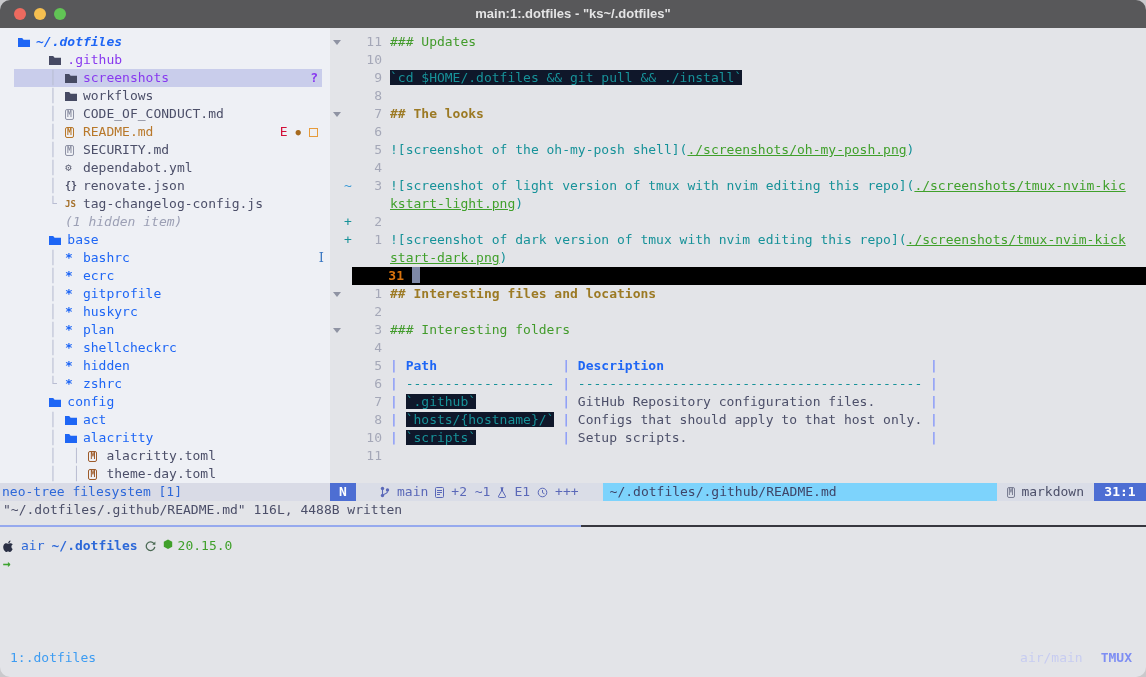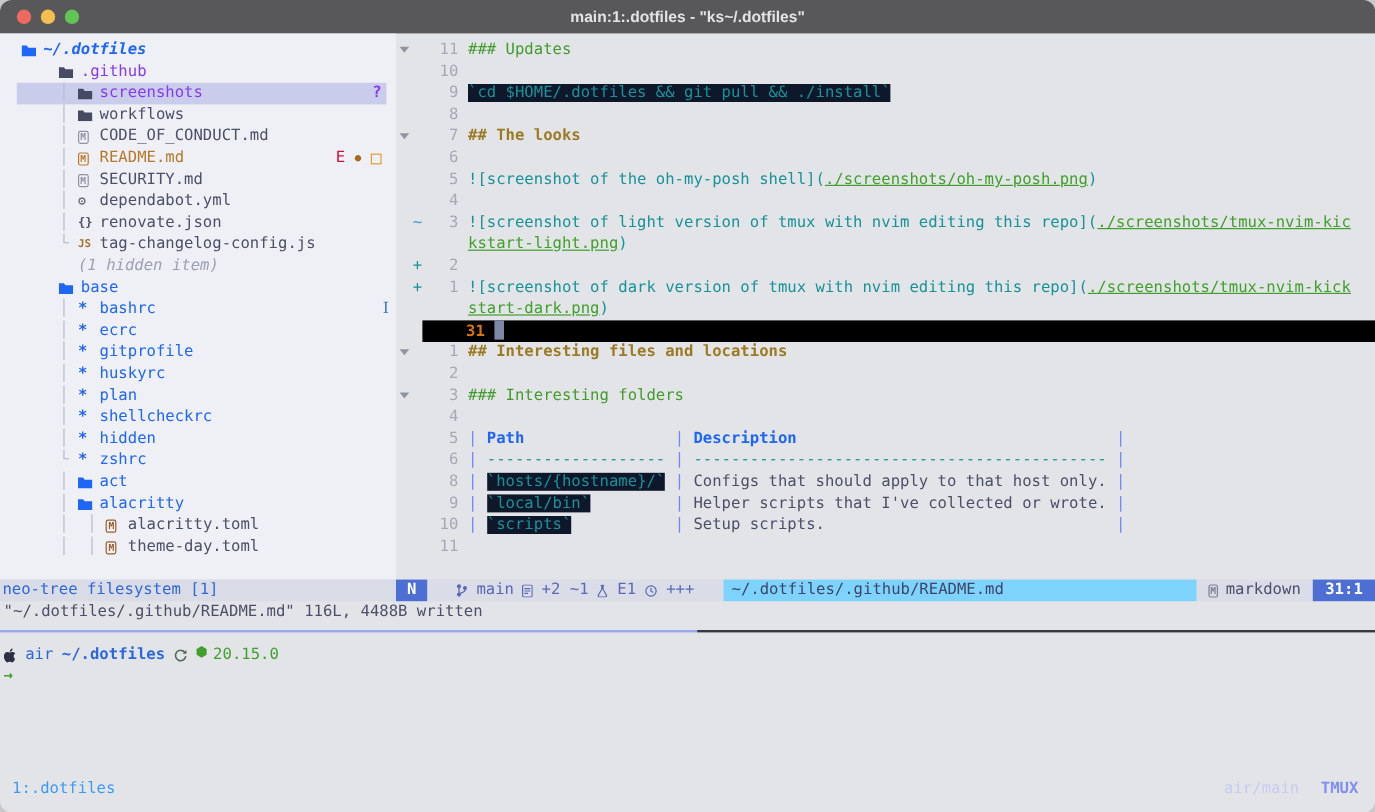--- a/index.html
+++ b/index.html
@@ -129,20 +129,23 @@
               <path fill="currentColor" d="M0 1h4.2l1.4 1.8H12V10H0z"></path>
             </svg></span><span>base</span></div>
         <div class="srow k-blue"><span class="guide">    │ </span><span class="ficon i-star">*</span><span>bashrc</span><span class="ibeam">I</span></div>
         <div class="srow k-blue"><span class="guide">    │ </span><span class="ficon i-star">*</span><span>ecrc</span></div>
         <div class="srow k-blue"><span class="guide">    │ </span><span class="ficon i-star">*</span><span>gitprofile</span></div>
         <div class="srow k-blue"><span class="guide">    │ </span><span class="ficon i-star">*</span><span>huskyrc</span></div>
         <div class="srow k-blue"><span class="guide">    │ </span><span class="ficon i-star">*</span><span>plan</span></div>
         <div class="srow k-blue"><span class="guide">    │ </span><span class="ficon i-star">*</span><span>shellcheckrc</span></div>
         <div class="srow k-blue"><span class="guide">    │ </span><span class="ficon i-star">*</span><span>hidden</span></div>
         <div class="srow k-blue"><span class="guide">    └ </span><span class="ficon i-star">*</span><span>zshrc</span></div>
+        <div class="srow k-blue"><span class="guide">    </span><span class="ficon i-folder-blue"><svg width="12" height="10" viewBox="0 0 12 10">
+              <path fill="currentColor" d="M0 1h4.2l1.4 1.8H12V10H0z"></path>
+            </svg></span><span>config</span></div>
         <div class="srow k-blue"><span class="guide">    │ </span><span class="ficon i-folder-blue"><svg width="12" height="10" viewBox="0 0 12 10">
               <path fill="currentColor" d="M0 1h4.2l1.4 1.8H12V10H0z"></path>
             </svg></span><span>act</span></div>
         <div class="srow k-blue"><span class="guide">    │ </span><span class="ficon i-folder-blue"><svg width="12" height="10" viewBox="0 0 12 10">
               <path fill="currentColor" d="M0 1h4.2l1.4 1.8H12V10H0z"></path>
             </svg></span><span>alacritty</span></div>
         <div class="srow k-text"><span class="guide">    │  │ </span><span class="ficon i-toml"><span class="boxed">M</span></span><span>alacritty.toml</span></div>
         <div class="srow k-text"><span class="guide">    │  │ </span><span class="ficon i-toml"><span class="boxed">M</span></span><span>theme-day.toml</span></div>
       </div>
     <div class="editor" id="editor">
@@ -159,22 +162,22 @@
         <div class="eline"><span class="e-fold"></span><span class="e-sign sign-add">+</span><span class="e-num">2</span></div>
         <div class="eline"><span class="e-fold"></span><span class="e-sign sign-add">+</span><span class="e-num">1</span><span class="seg-body">![screenshot of dark version of tmux with nvim editing this repo](</span><span class="seg-link">./screenshots/tmux-nvim-kick</span></div>
         <div class="eline"><span class="e-fold"></span><span class="e-sign sign-add"> </span><span class="e-num"></span><span class="seg-link">start-dark.png</span><span class="seg-body">)</span></div>
         <div class="eline cur"><span class="e-fold"></span><span class="e-sign sign-add"> </span><span class="e-num">31</span><span class="cursor"></span></div>
         <div class="eline"><span class="e-fold"><span class="fold-tri"></span></span><span class="e-sign sign-add"> </span><span class="e-num">1</span><span class="seg-h-yellow">## Interesting files and locations</span></div>
         <div class="eline"><span class="e-fold"></span><span class="e-sign sign-add"> </span><span class="e-num">2</span></div>
         <div class="eline"><span class="e-fold"><span class="fold-tri"></span></span><span class="e-sign sign-add"> </span><span class="e-num">3</span><span class="seg-h-green">### Interesting folders</span></div>
         <div class="eline"><span class="e-fold"></span><span class="e-sign sign-add"> </span><span class="e-num">4</span></div>
         <div class="eline"><span class="e-fold"></span><span class="e-sign sign-add"> </span><span class="e-num">5</span><span class="seg-pipe">| </span><span class="seg-th">Path</span><span class="seg-td">                </span><span class="seg-pipe">| </span><span class="seg-th">Description</span><span class="seg-td">                                  </span><span class="seg-pipe">|</span></div>
         <div class="eline"><span class="e-fold"></span><span class="e-sign sign-add"> </span><span class="e-num">6</span><span class="seg-pipe">| </span><span class="seg-dash">-------------------</span><span class="seg-td"> </span><span class="seg-pipe">| </span><span class="seg-dash">--------------------------------------------</span><span class="seg-td"> </span><span class="seg-pipe">|</span></div>
+        <div class="eline"><span class="e-fold"></span><span class="e-sign sign-add"> </span><span class="e-num">7</span><span class="seg-pipe">| </span><span class="seg-code">`.github`</span><span class="seg-td">           </span><span class="seg-pipe">| </span><span class="seg-td">GitHub Repository configuration files.       </span><span class="seg-pipe">|</span></div>
         <div class="eline"><span class="e-fold"></span><span class="e-sign sign-add"> </span><span class="e-num">8</span><span class="seg-pipe">| </span><span class="seg-code">`hosts/{hostname}/`</span><span class="seg-td"> </span><span class="seg-pipe">| </span><span class="seg-td">Configs that should apply to that host only. </span><span class="seg-pipe">|</span></div>
-        <div class="eline"><span class="e-fold"></span><span class="e-sign sign-add"> </span><span class="e-num">9</span><span class="seg-pipe">| </span><span class="seg-code">`local/bin`</span><span class="seg-td">         </span><span class="seg-pipe">| </span><span class="seg-td">Helper scripts that I've collected or wrote. </span><span class="seg-pipe">|</span></div>
         <div class="eline"><span class="e-fold"></span><span class="e-sign sign-add"> </span><span class="e-num">10</span><span class="seg-pipe">| </span><span class="seg-code">`scripts`</span><span class="seg-td">           </span><span class="seg-pipe">| </span><span class="seg-td">Setup scripts.                               </span><span class="seg-pipe">|</span></div>
         <div class="eline"><span class="e-fold"></span><span class="e-sign sign-add"> </span><span class="e-num">11</span></div>
       </div>
 
     <div class="neotree-sl">neo-tree filesystem [1]</div>
 
     <div class="lualine">
       <span class="ll-mode">N</span>
       <span class="ll-git">
         <span>

